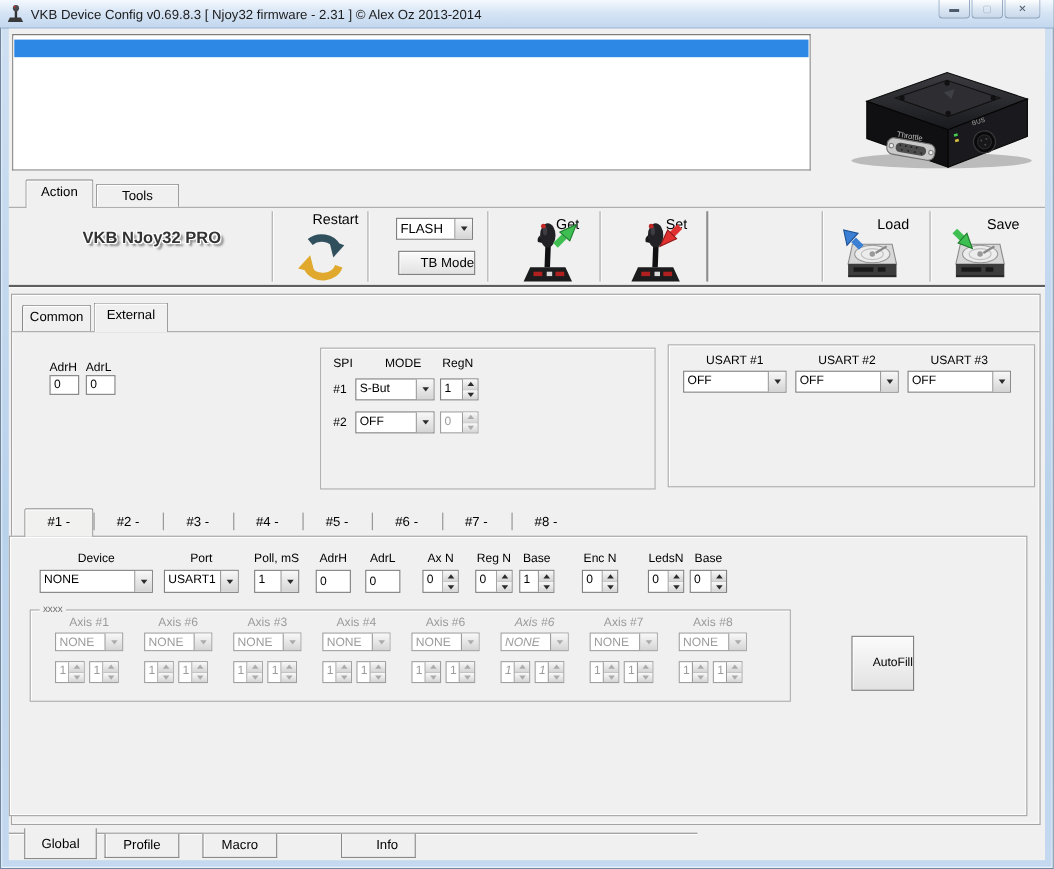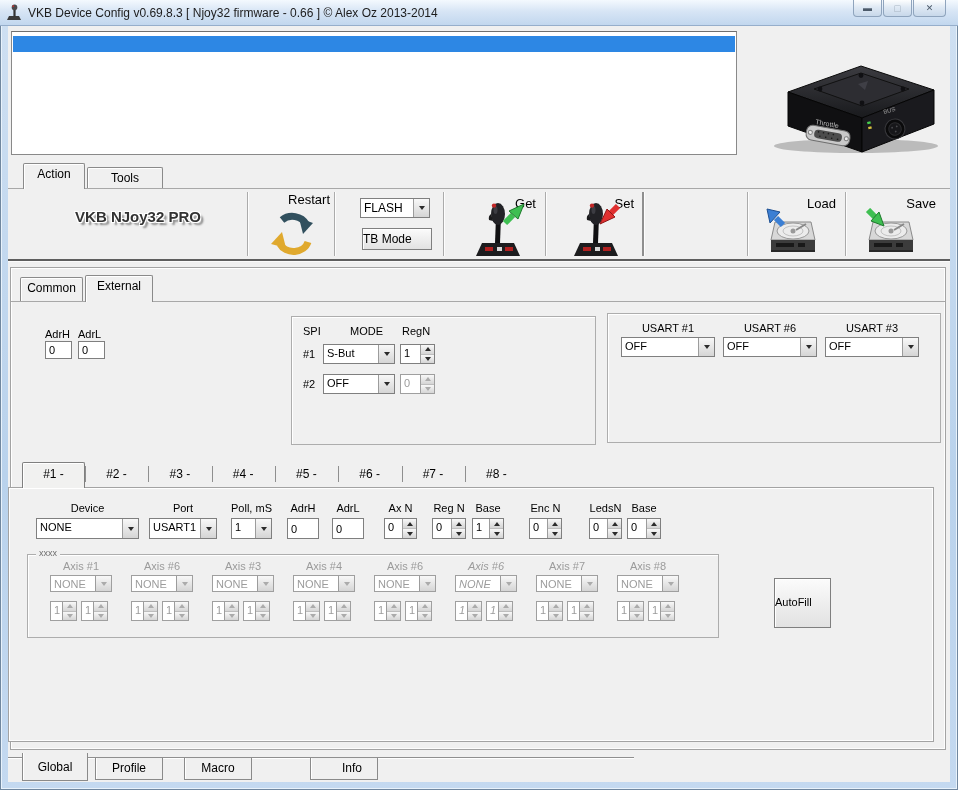--- a/index.html
+++ b/index.html
@@ -38,28 +38,28 @@
   .tab { position:absolute; background:#f0f0f0; border:1px solid #8a8a8a; border-bottom:none;
     border-radius:2px 2px 0 0; box-shadow:inset 1px 1px 0 #fff; text-align:center; font-size:12px; z-index:3; }
   .tab span { display:inline-block; margin-top:3px; }
   .btab { position:absolute; background:#f0f0f0; border:1px solid #8a8a8a; border-top:none;
     box-shadow:inset 1px 0 0 #fff; text-align:center; font-size:12px; }
 
   
   .brand { position:absolute; left:30px; top:182px; width:200px; text-align:center;
     font-size:15px; font-weight:bold; color:#333;
     text-shadow:-1px -1px 0 #fff,1px -1px 0 #fff,-1px 1px 0 #fff,1px 1px 0 #fff,3px 3px 2px rgba(0,0,0,.45); }
-  .toollab { position:absolute; font-size:13px; color:#000; text-align:right; }
+  .toollab { position:absolute; font-size:13px; color:#000; text-align:center; }
   .toolbtn { position:absolute; cursor:pointer; }
   .darkline { position:absolute; left:0; top:233px; width:942px; height:2px; background:#5e5e5e; }
   .darkline2 { position:absolute; left:0; top:235px; width:942px; height:1px; background:#fbfbfb; }
 
   
   .cbtn { position:absolute; background:linear-gradient(#fbfbfb,#e2e2e2); border:1px solid #7f7f7f;
-    box-shadow:inset 1px 1px 0 #fff; text-align:left; font-size:12px; cursor:pointer; }
+    box-shadow:inset 1px 1px 0 #fff; text-align:right; font-size:12px; cursor:pointer; }
 
   
   .dd { position:absolute; display:flex; background:#fff; border:1px solid #7f7f7f; cursor:pointer; }
   .dd .dv { flex:1; font-size:11px; padding:2px 0 0 3px; white-space:nowrap; overflow:hidden; }
   .dd .db { width:16px; background:linear-gradient(#f8f8f8,#d5d5d5); border-left:1px solid #9c9c9c;
     display:flex; align-items:center; justify-content:center; }
   .dd.dis { border-color:#9f9f9f; cursor:default; }
   .dd.dis .dv { color:#9c9c9c; }
 
   
@@ -117,21 +117,21 @@
 
 <div class="window">
 
   <div class="titlebar">
     <svg class="appicon" width="16" height="18" viewBox="0 0 16 18">
       <polygon points="2,12 12,12 14,16 0,16" fill="#3a3a3a"></polygon>
       <rect x="6.4" y="4" width="2.2" height="8.5" fill="#333"></rect>
       <circle cx="7.5" cy="3.4" r="2.8" fill="#4a4a4e"></circle>
       <circle cx="6.3" cy="2.2" r="0.9" fill="#c03030"></circle>
     </svg>
-    <span class="title">VKB Device Config v0.69.8.3 [ Njoy32 firmware - 0.66 ] © Alex Oz 2013-2014</span>
+    <span class="title">VKB Device Config v0.69.8.3 [ Njoy32 firmware - 2.31 ] © Alex Oz 2013-2014</span>
     <div class="winbtns">
       <div class="winbtn">
           <span>▬</span>
         </div>
       <div class="winbtn max">
           <span>▢</span>
         </div>
       <div class="winbtn close">
           <span>✕</span>
         </div>
@@ -361,21 +361,21 @@
           <div style="position:absolute;left:0;right:0;top:0;text-align:center;font-size:11px">USART #1</div>
           <div class="dd" style="left:0;top:15px;width:94px;height:20px">
             <span class="dv">OFF</span>
             <span class="db">
               <b class="td"></b>
             </span>
           </div>
         </div>
 
         <div style="position: absolute; top: 8px; width: 94px; height: 40px; left: 115px;">
-          <div style="position:absolute;left:0;right:0;top:0;text-align:center;font-size:11px">USART #6</div>
+          <div style="position:absolute;left:0;right:0;top:0;text-align:center;font-size:11px">USART #2</div>
           <div class="dd" style="left:0;top:15px;width:94px;height:20px">
             <span class="dv">OFF</span>
             <span class="db">
               <b class="td"></b>
             </span>
           </div>
         </div>
 
         <div style="position: absolute; top: 8px; width: 94px; height: 40px; left: 217px;">
           <div style="position:absolute;left:0;right:0;top:0;text-align:center;font-size:11px">USART #3</div>

